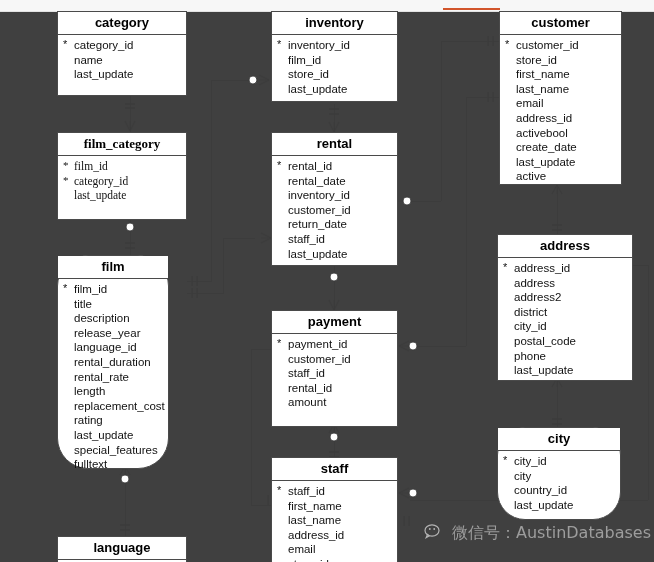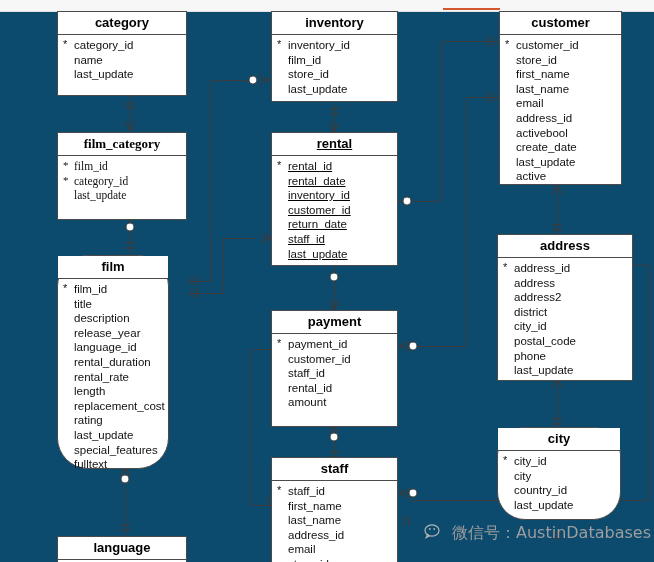--- a/index.html
+++ b/index.html
@@ -7,21 +7,21 @@
     padding: 0;
     background: #ffffff;
   }
   body {
     font-family: "Liberation Sans", sans-serif;
   }
   #canvas {
     position: relative;
     width: 654px;
     height: 562px;
-    background: #0c4a6e;
+    background: #404040;
     overflow: hidden;
   }
 
   
   .topstrip {
     position: absolute;
     left: 0;
     top: 0;
     width: 654px;
     height: 11px;
@@ -421,21 +421,21 @@
   <div class="entity" style="left:271px; top:11px; width:127px; height:91px;">
     <div class="ename">inventory</div>
     <div class="fields">
       <div class="fld"><span class="pk">*</span><span class="nm">inventory_id</span></div>
       <div class="fld"><span class="nm">film_id</span></div>
       <div class="fld"><span class="nm">store_id</span></div>
       <div class="fld"><span class="nm">last_update</span></div>
     </div>
   </div>
 
-  <div class="entity" style="left:271px; top:132px; width:127px; height:134px;text-decoration:underline;">
+  <div class="entity" style="left:271px; top:132px; width:127px; height:134px;">
     <div class="ename">rental</div>
     <div class="fields">
       <div class="fld"><span class="pk">*</span><span class="nm">rental_id</span></div>
       <div class="fld"><span class="nm">rental_date</span></div>
       <div class="fld"><span class="nm">inventory_id</span></div>
       <div class="fld"><span class="nm">customer_id</span></div>
       <div class="fld"><span class="nm">return_date</span></div>
       <div class="fld"><span class="nm">staff_id</span></div>
       <div class="fld"><span class="nm">last_update</span></div>
     </div>

